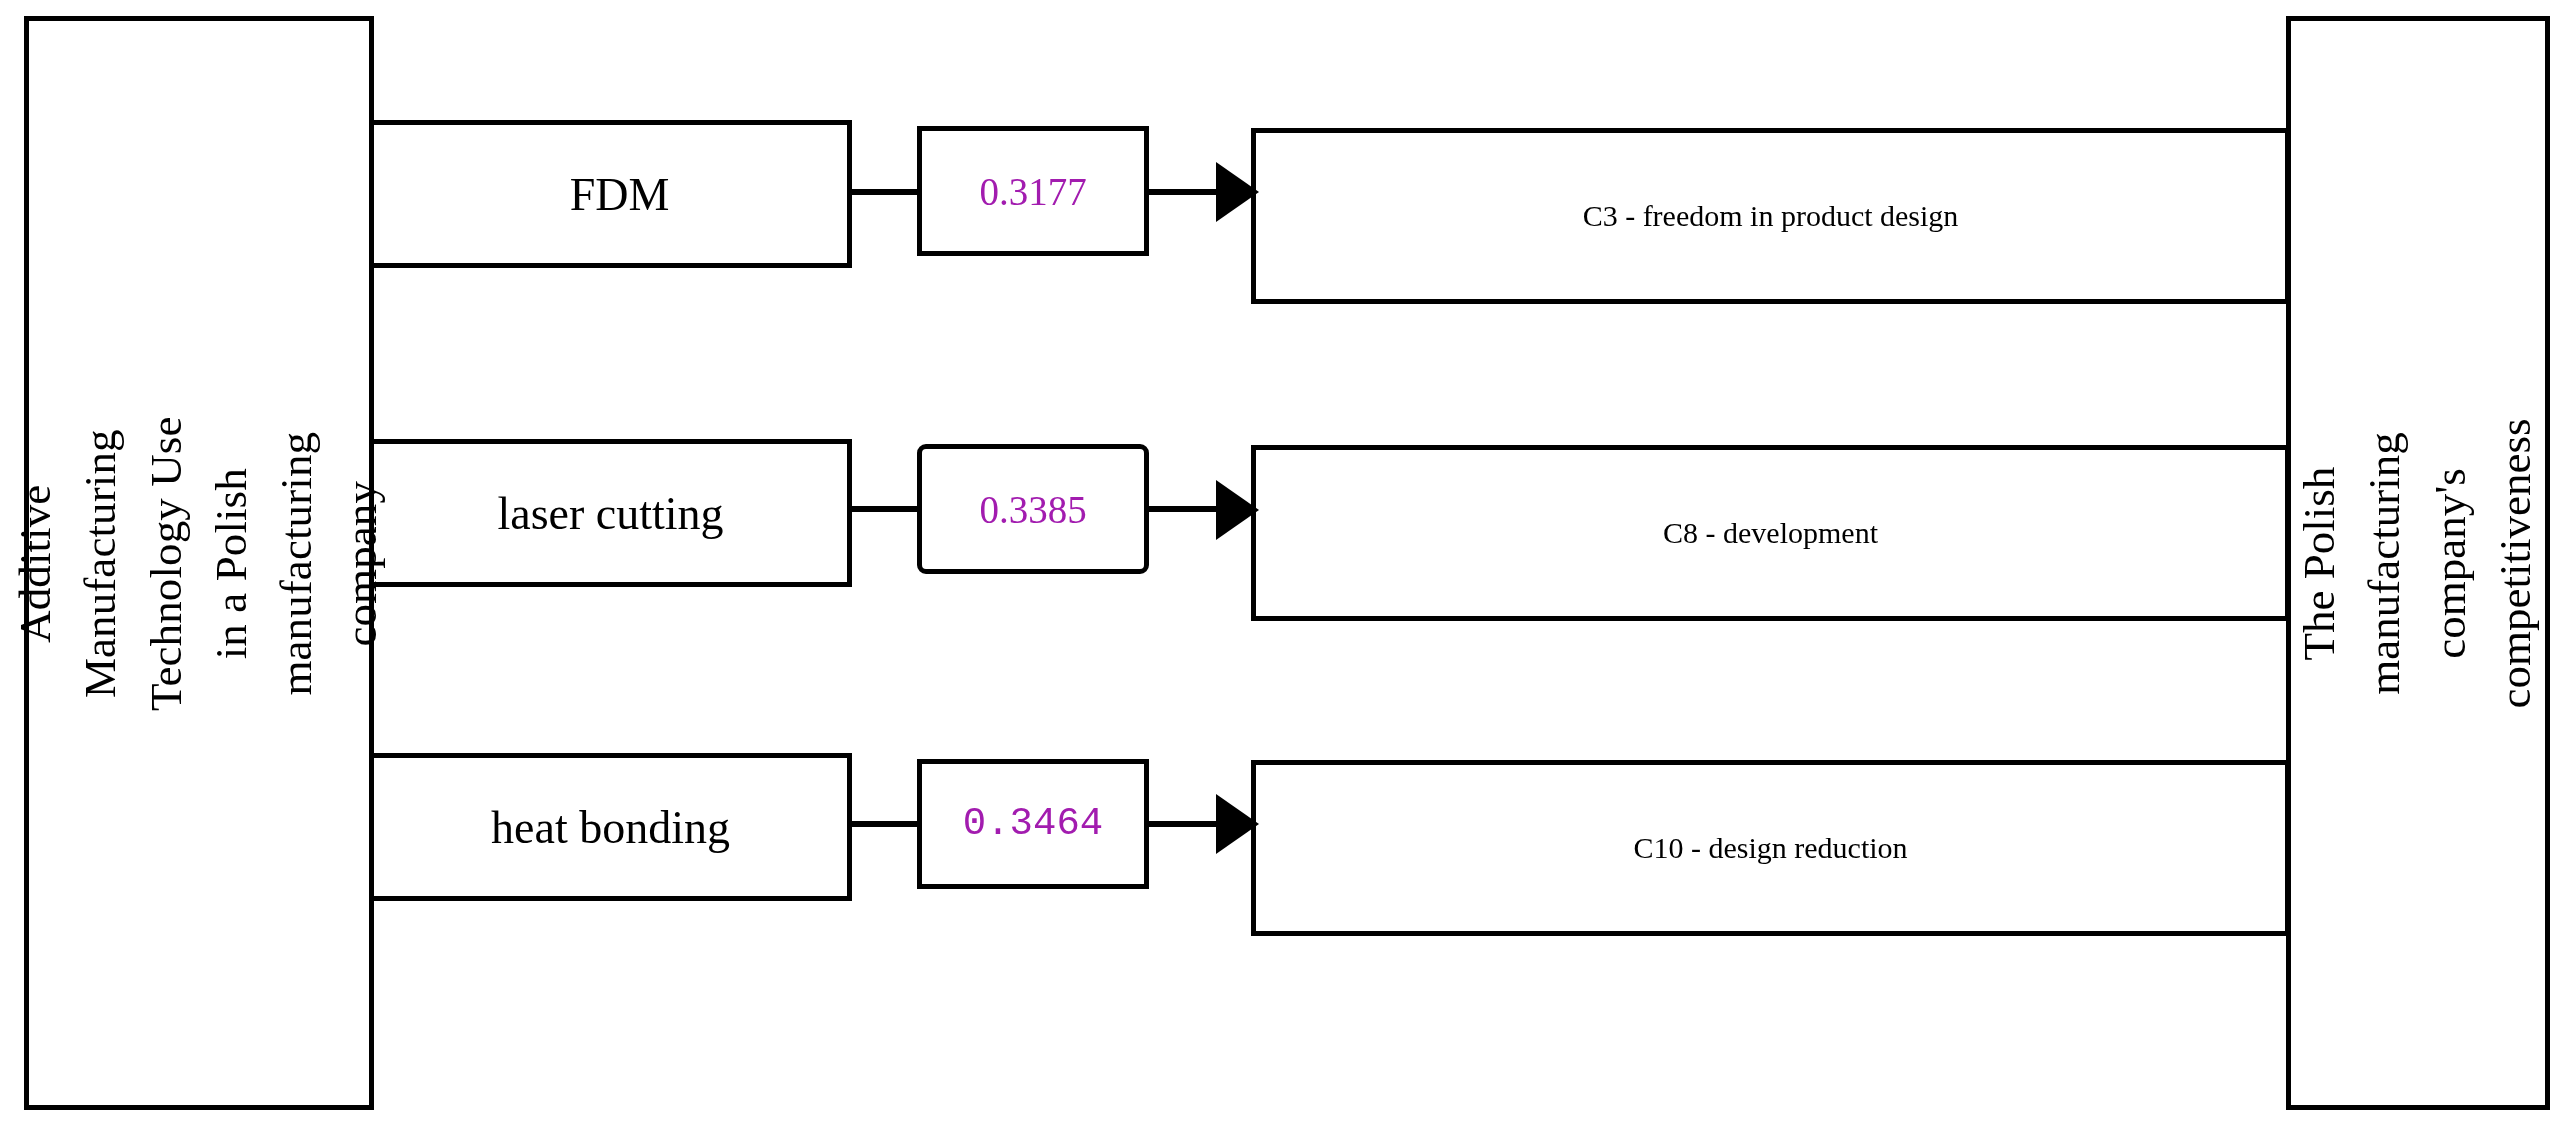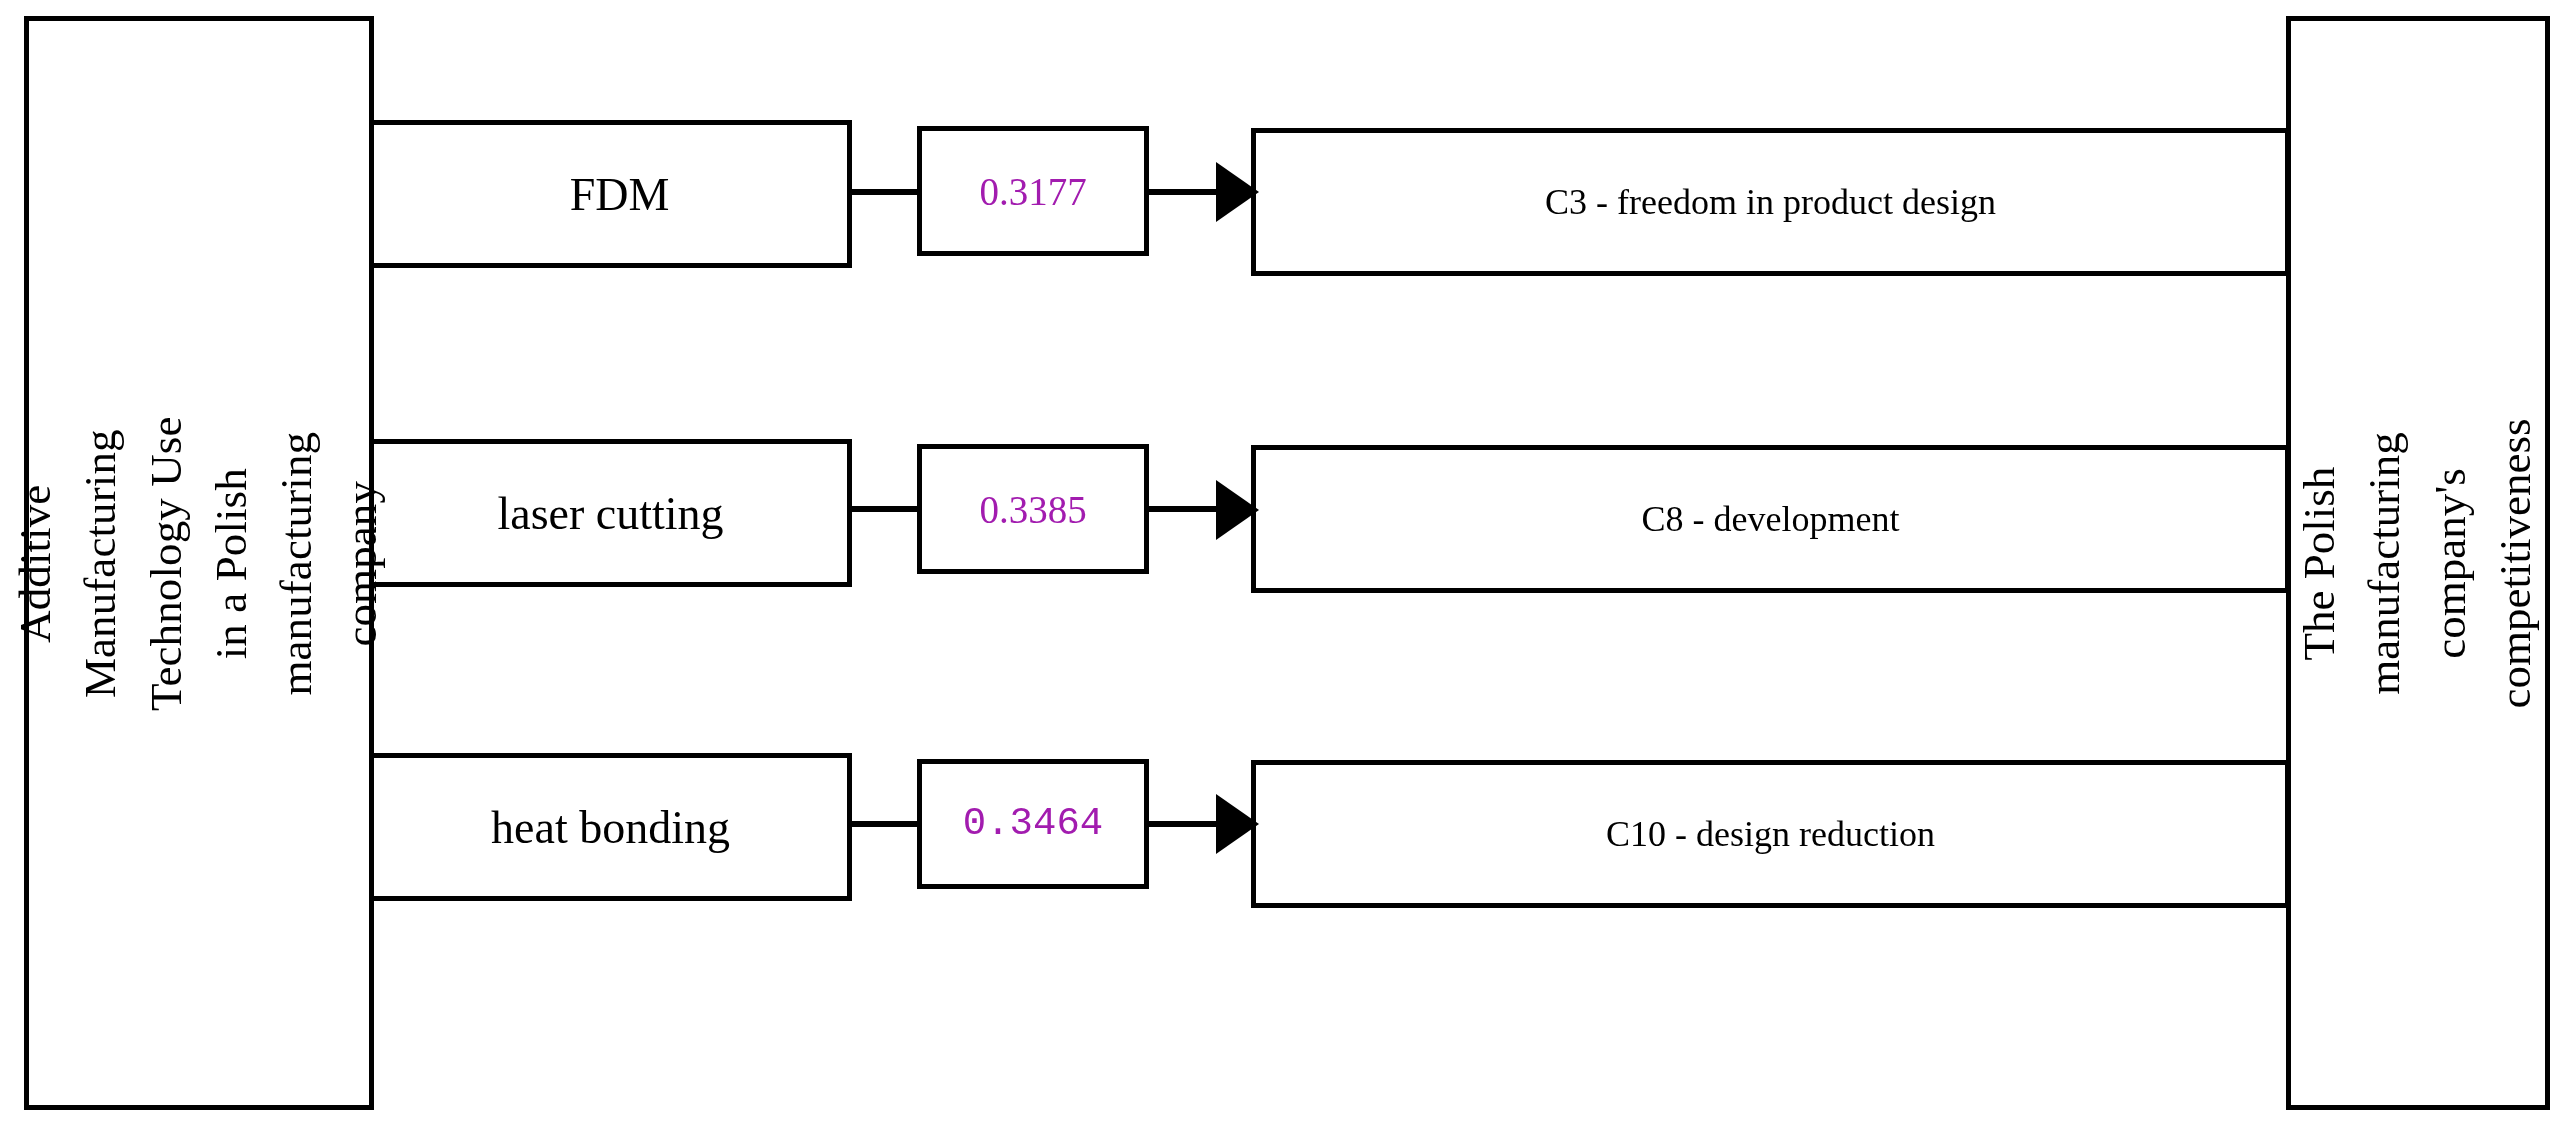--- a/index.html
+++ b/index.html
@@ -80,29 +80,29 @@
   
   .weight-box {
     left: 917px;
     width: 232px;
     height: 130px;
     font-size: 39px;
     z-index: 5;
   }
   .weight-box .val { color: #a21caf; }
   .weight-box.r1 { top: 126px; }
-  .weight-box.r2 { top: 444px; }
+  .weight-box.r2 { top: 444px; border-radius: 9px; }
   .weight-box.r3 { top: 759px; font-family: Liberation Mono, monospace; }
 
   
   .outcome-box {
     left: 1251px;
     width: 1039px;
-    height: 148px;
-    font-size: 36px;
+    height: 176px;
+    font-size: 30px;
     z-index: 4;
   }
   .outcome-box.r1 { top: 128px; }
   .outcome-box.r2 { top: 445px; }
   .outcome-box.r3 { top: 760px; }
 
   
   .hline {
     position: absolute;
     height: 6px;

